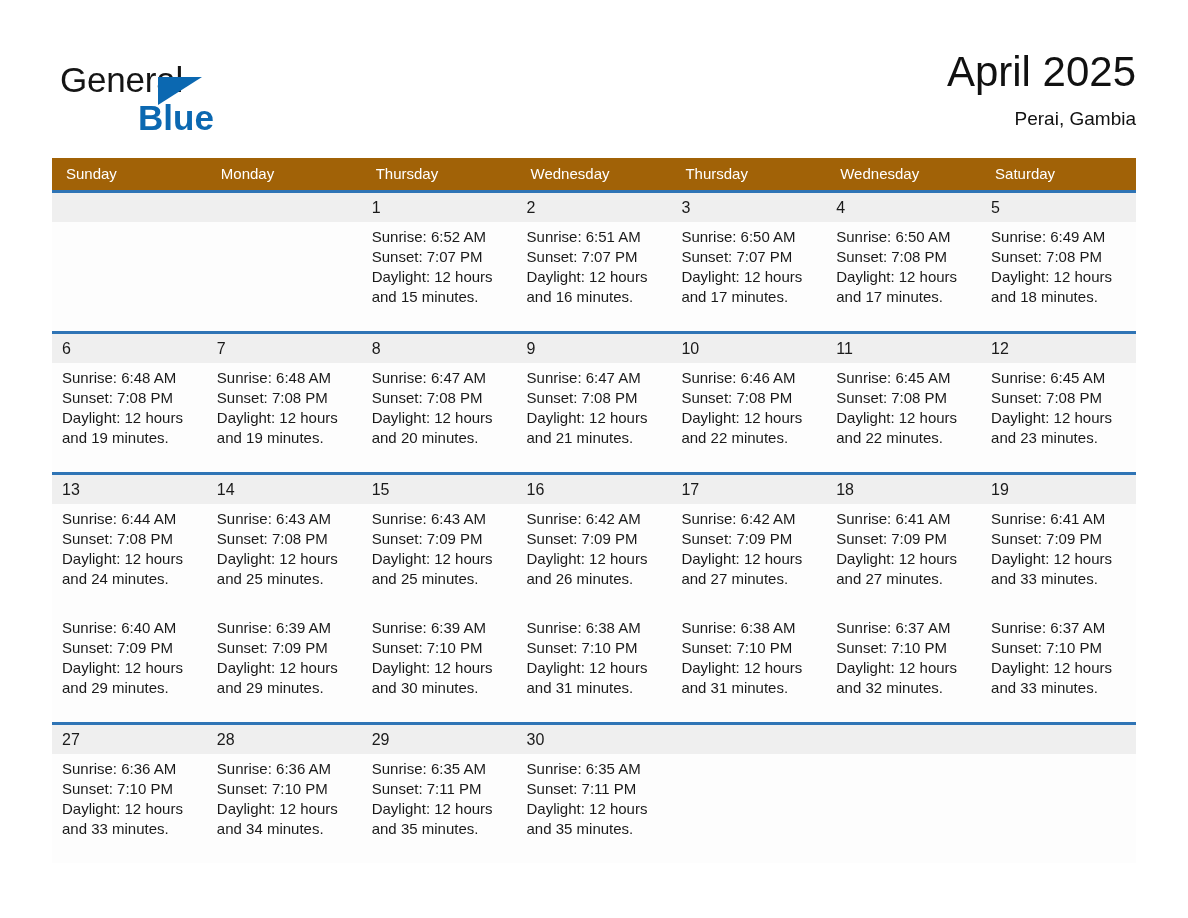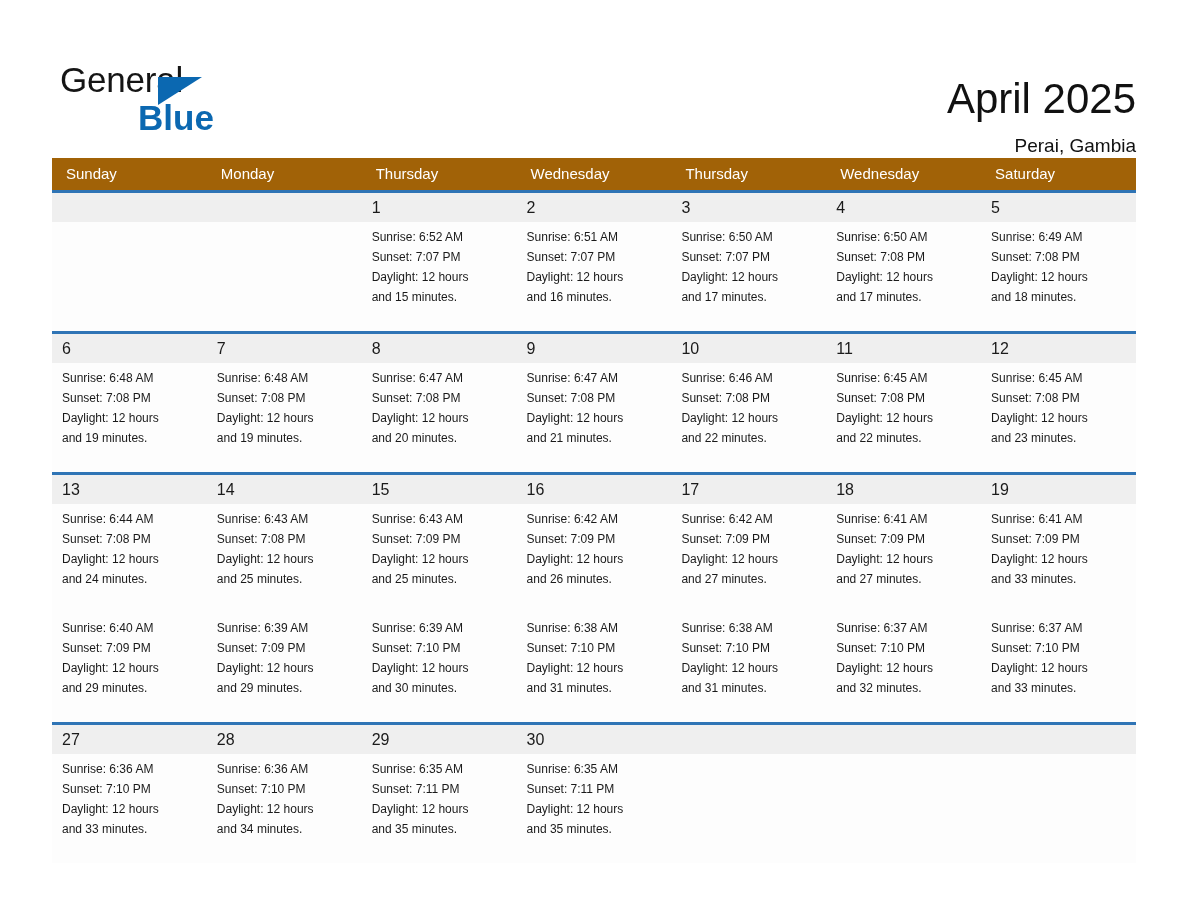--- a/index.html
+++ b/index.html
@@ -72,21 +72,20 @@
     right: 0;
     top: 0;
     text-align: right;
   }
   .month-title {
     font-size: 42px;
     line-height: 52px;
     font-weight: 400;
     color: #111111;
     white-space: nowrap;
-    margin-top: 27px;
   }
   .location-title {
     font-size: 19px;
     line-height: 30px;
     font-weight: 400;
     color: #111111;
     margin-top: 6px;
     white-space: nowrap;
   }
 
@@ -123,21 +122,21 @@
     padding: 6px 0 5px 10px;
     vertical-align: top;
     height: 18px;
   }
   .daynum-row.first td {
     border-top: 3px solid #2f74b5;
   }
 
   .info-row td {
     background: #fdfdfd;
-    font-size: 12px;
+    font-size: 15px;
     line-height: 20px;
     color: #1a1a1a;
     padding: 5px 8px 14px 10px;
     vertical-align: top;
     height: 90px;
   }
 
   .info-line {
     display: block;
     white-space: nowrap;

